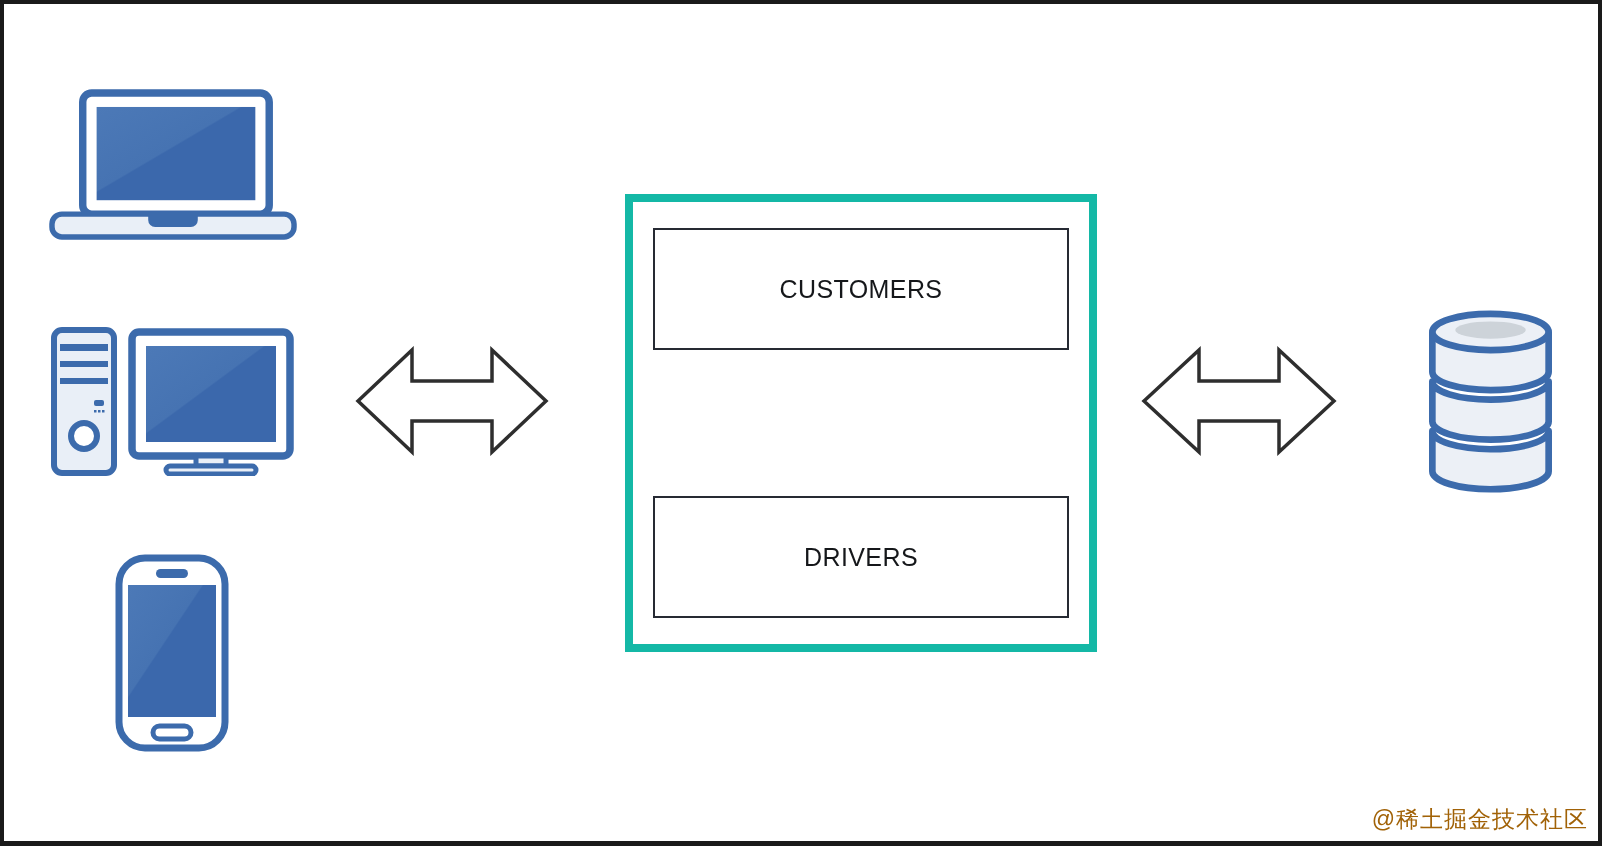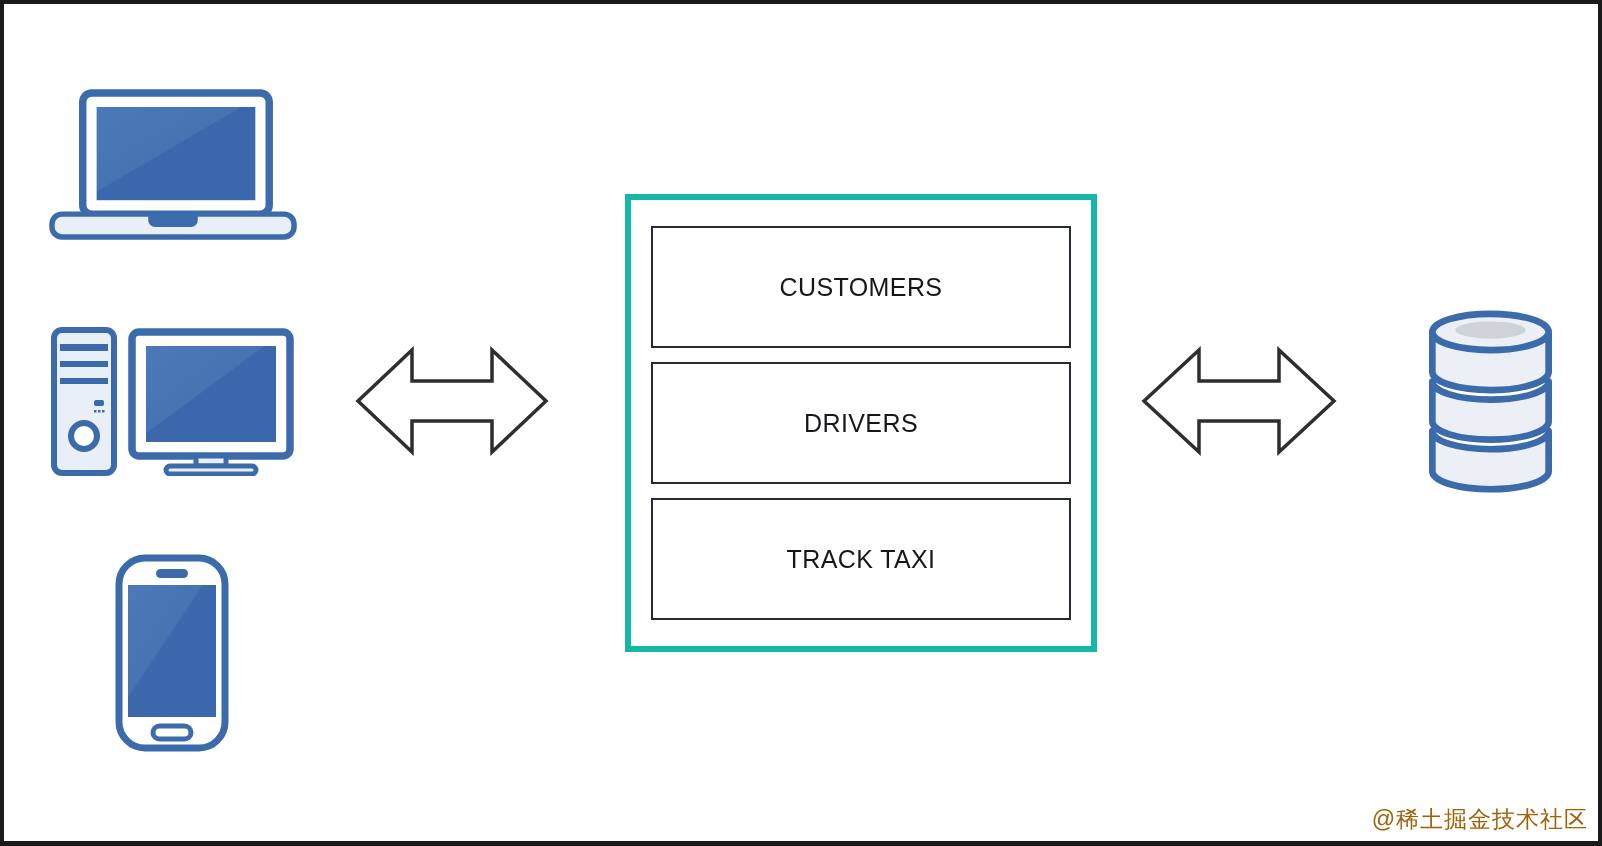--- a/index.html
+++ b/index.html
@@ -20,21 +20,21 @@
   }
   .abs { position: absolute; }
 
   
   .system-box {
     left: 621px;
     top: 190px;
     width: 472px;
     height: 458px;
     box-sizing: border-box;
-    border: 6px solid #14b8a6;
+    border: 8px solid #14b8a6;
     background: #ffffff;
     display: flex;
     flex-direction: column;
     justify-content: space-between;
     padding: 26px 20px;
   }
   .module {
     height: 122px;
     box-sizing: border-box;
     border: 2px solid #262a33;
@@ -134,23 +134,20 @@
     </svg>
   </div>
 
   <div class="abs system-box">
     <div class="module">
       <span>CUSTOMERS</span>
     </div>
     <div class="module">
       <span>DRIVERS</span>
     </div>
-    <div class="module">
-      <span>TRACK TAXI</span>
-    </div>
   </div>
 
   <div class="abs" style="left:1137px; top:342px; width:196px; height:110px;">
     <svg width="196" height="110" viewBox="0 0 196 110">
       <polygon points="3,55 58,4 58,35 138,35 138,4 193,55 138,106 138,75 58,75 58,106" fill="#ffffff" stroke="#2e2e2e" stroke-width="3.5" stroke-linejoin="miter"></polygon>
     </svg>
   </div>
 
   <div class="abs" style="left:1415px; top:303px; width:143px; height:191px;">
     <svg width="143" height="191" viewBox="0 0 150 200">

